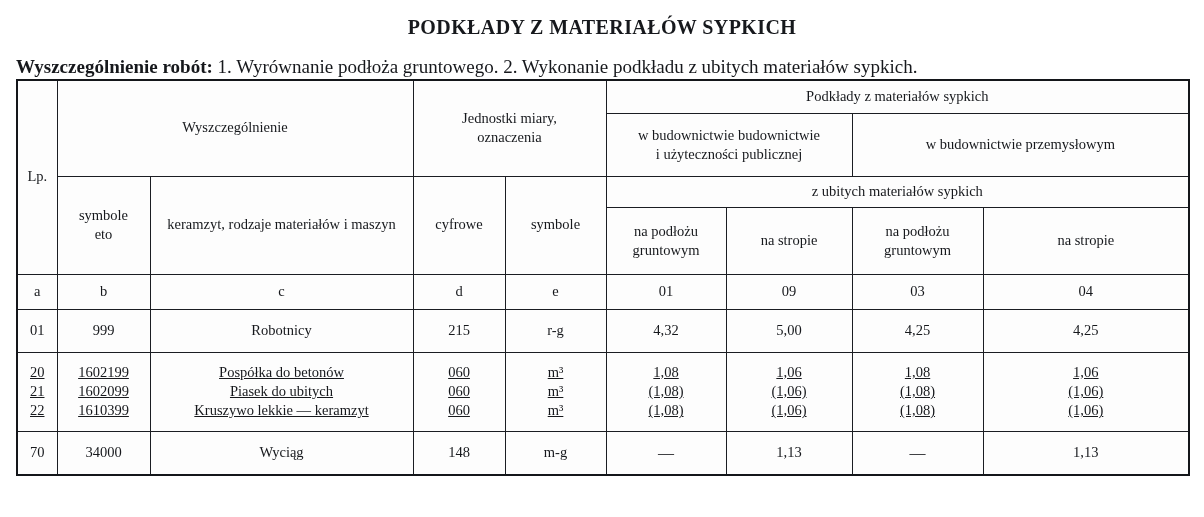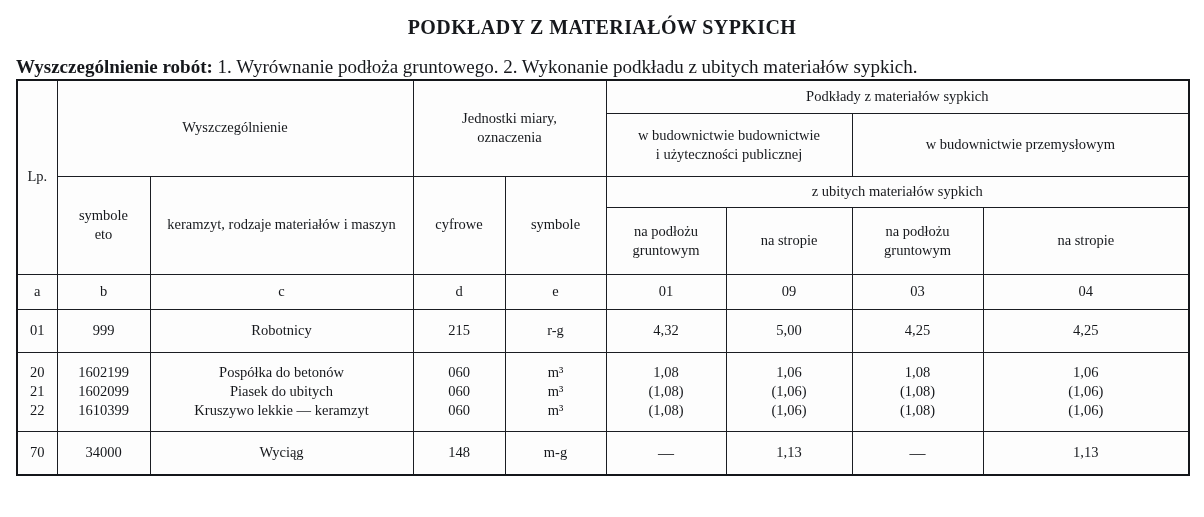--- a/index.html
+++ b/index.html
@@ -122,21 +122,21 @@
 
   .stack { display: block; }
   .stack > span {
     display: block;
     line-height: 1.32;
     white-space: nowrap;
   }
   .dash { font-size: 16px; letter-spacing: 0; }
 
   .row-tall td { height: 38px; }
-  .row-group td { height: 74px; }
+  .row-group td { height: 74px; text-decoration: underline; }
   .letter-row td { height: 30px; font-size: 15px; }
 </style>
 </head>
 <body>
 
 <div class="page">
 
   <div class="doc-title">PODKŁADY Z MATERIAŁÓW SYPKICH</div>
 
   <div class="spec-line">

